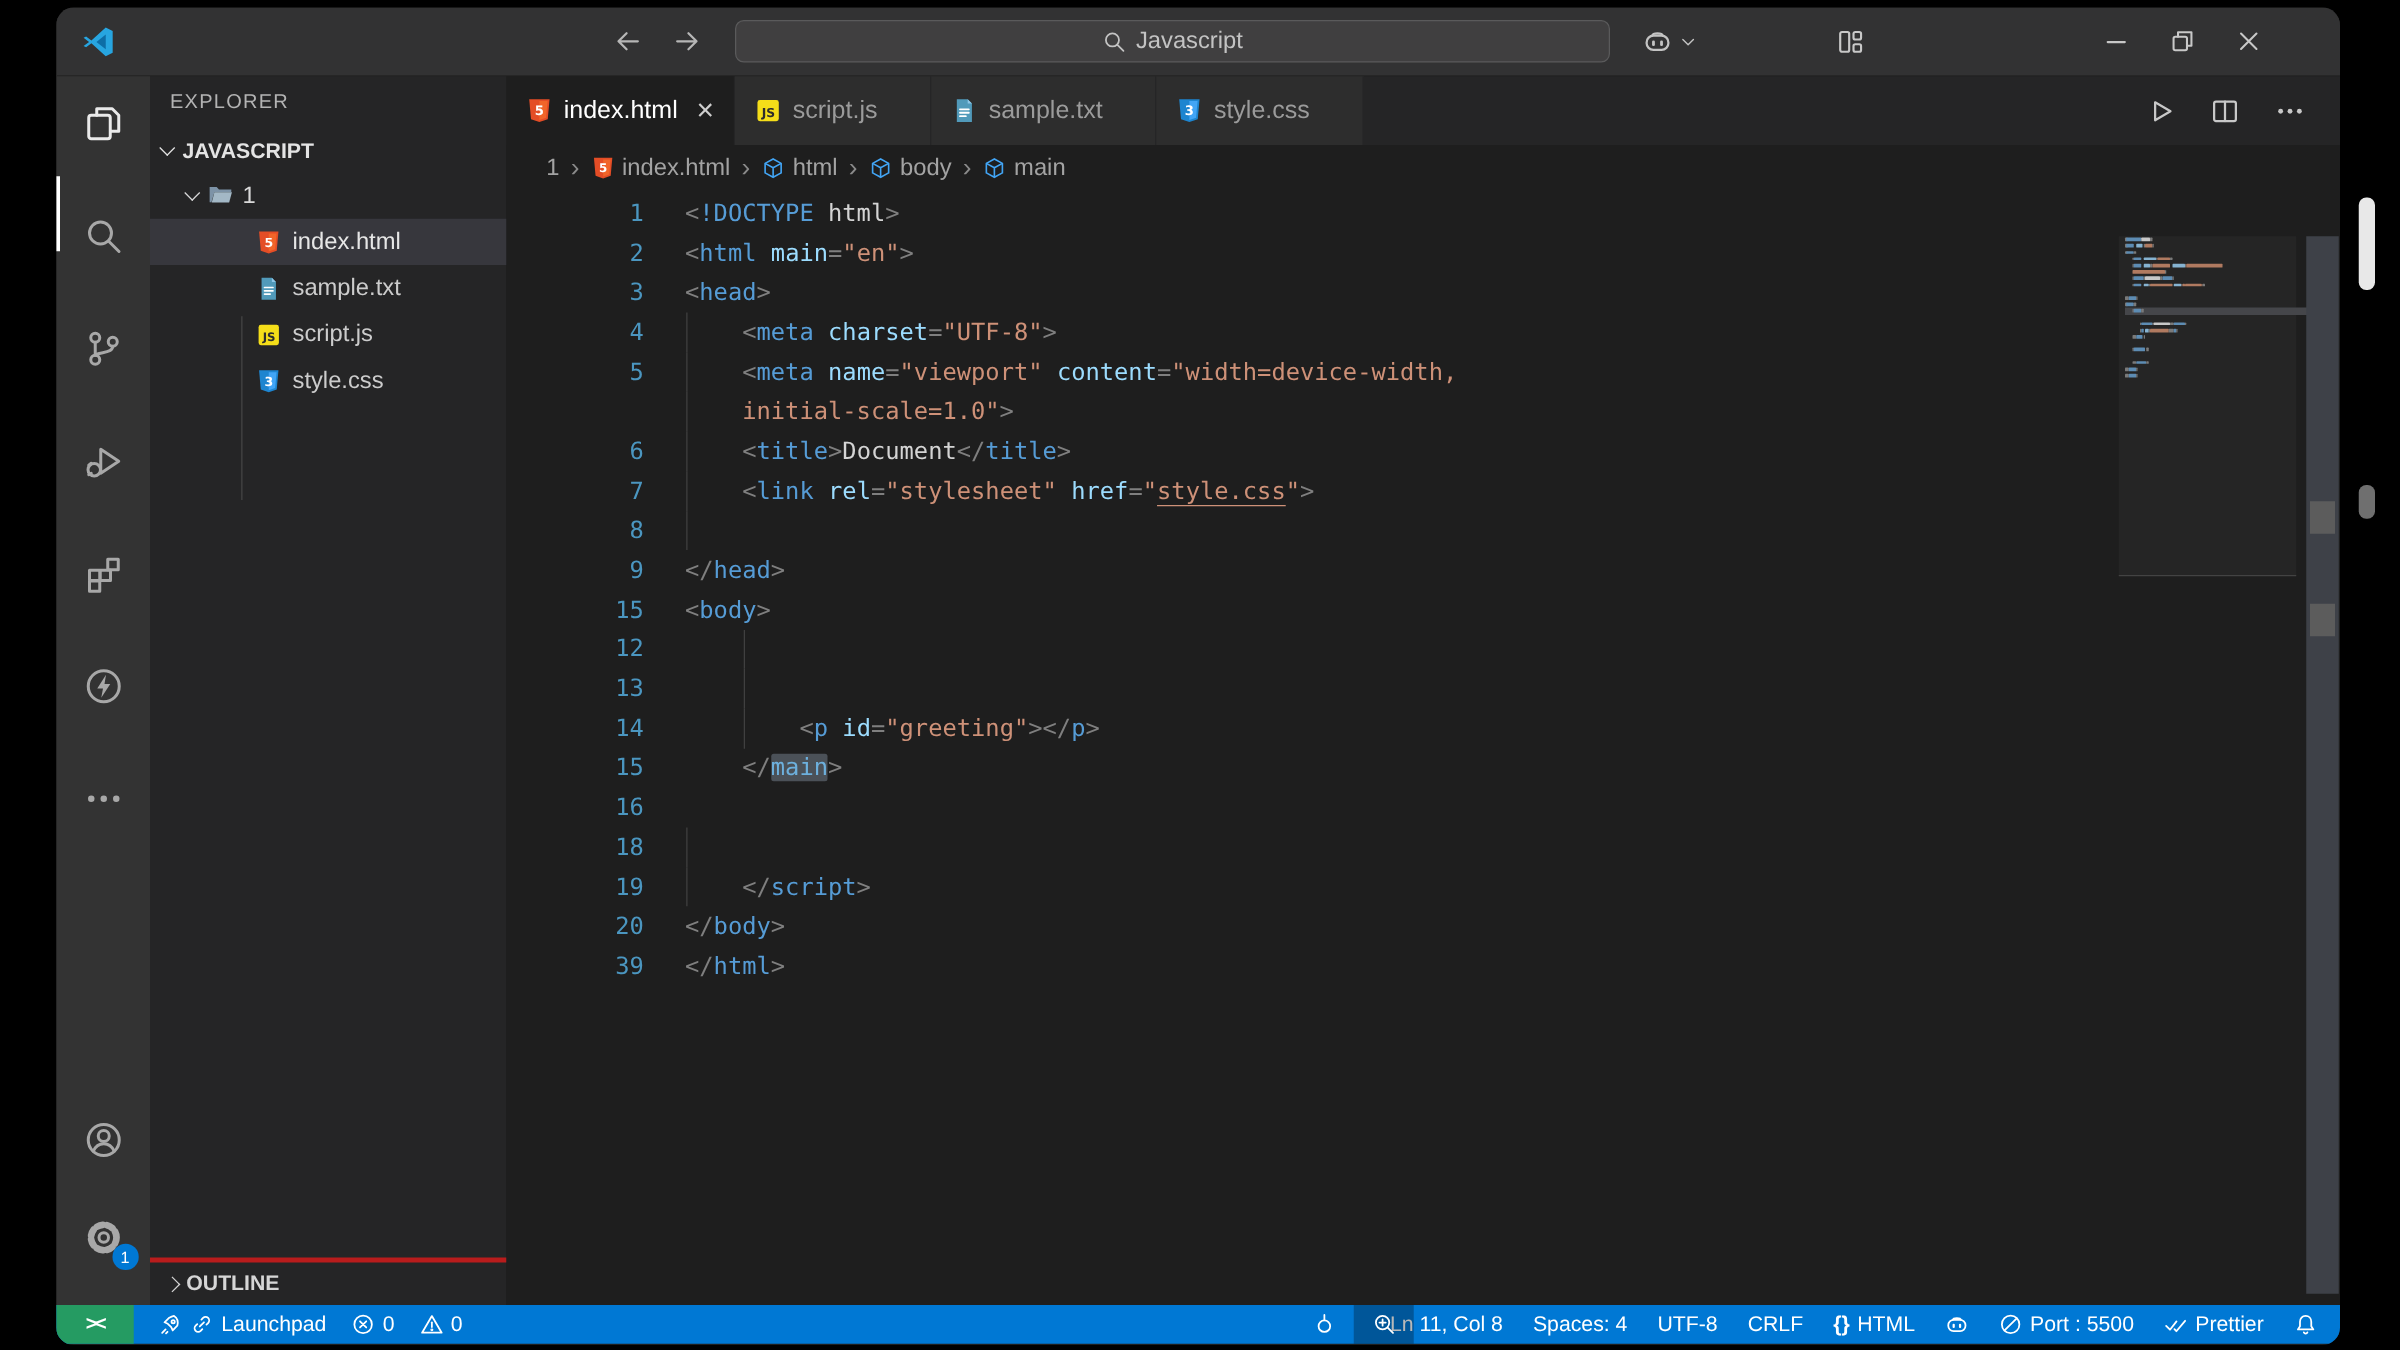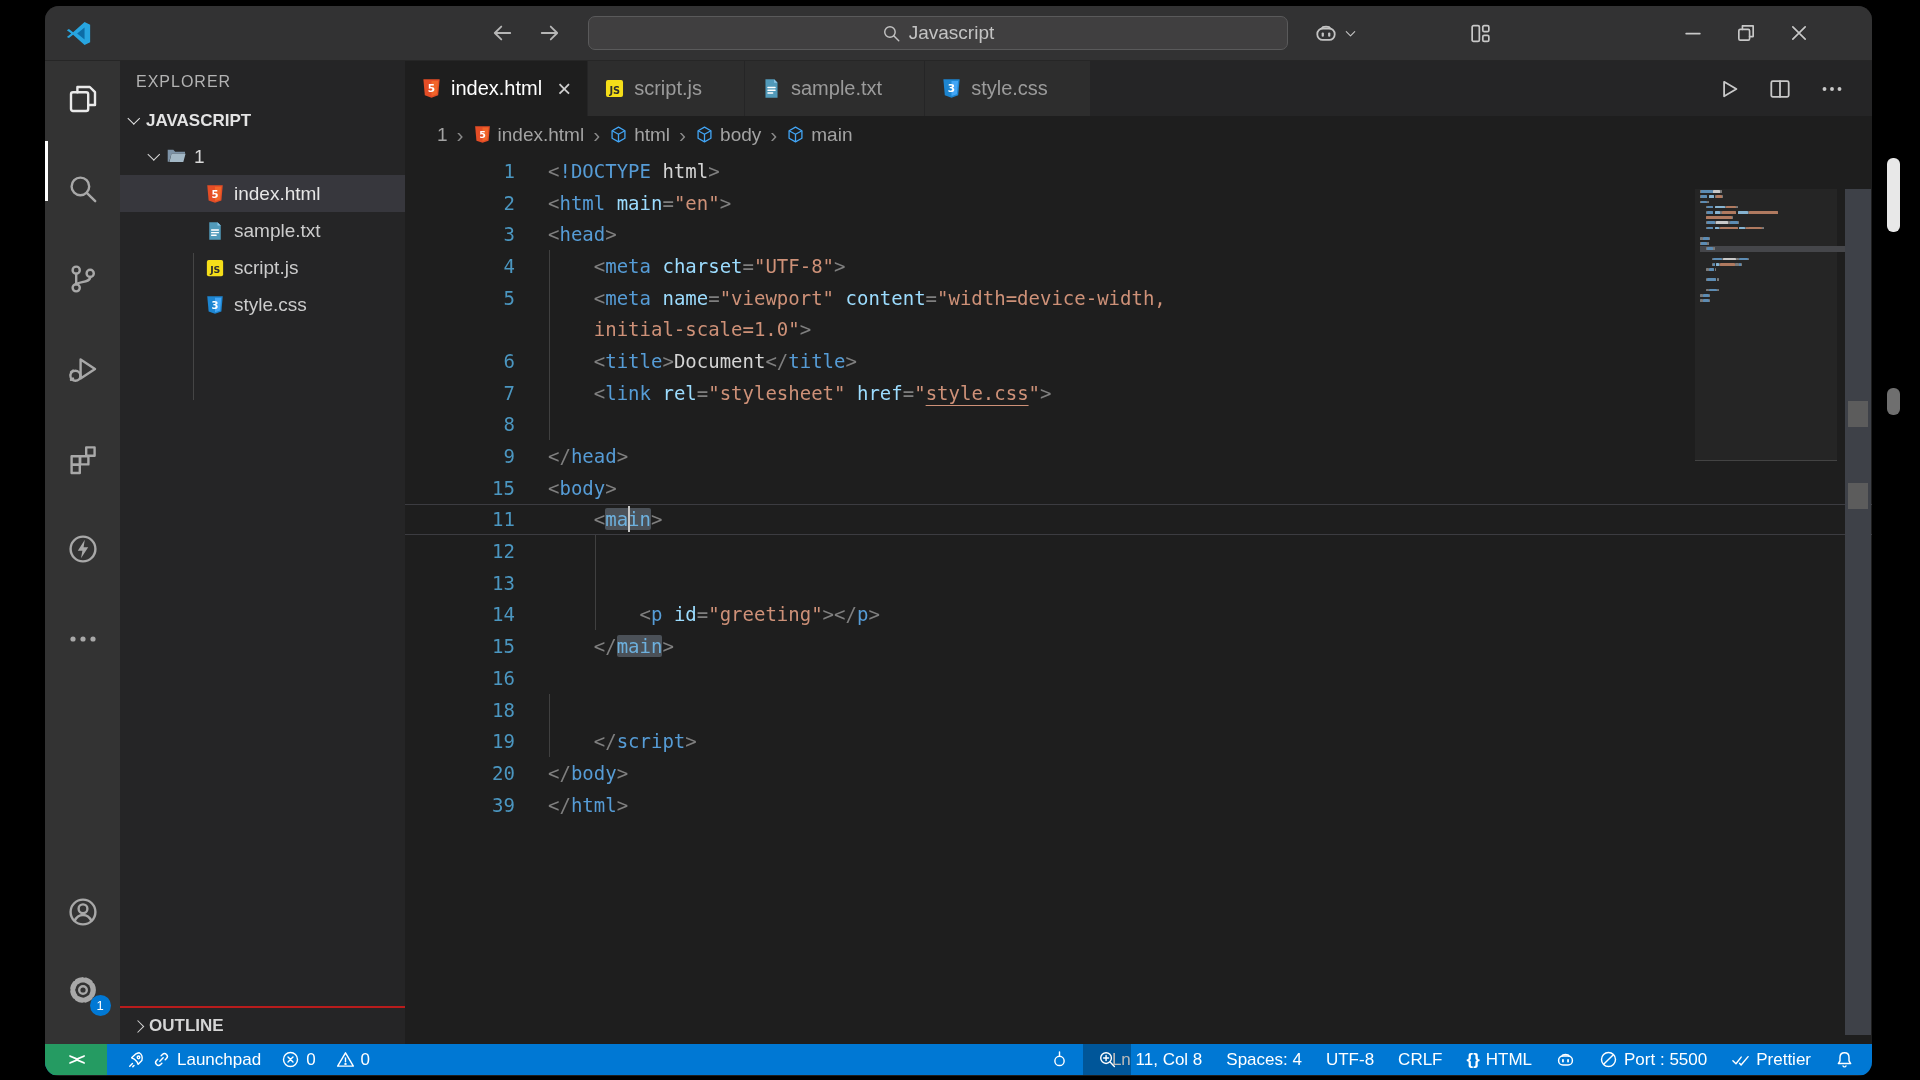--- a/index.html
+++ b/index.html
@@ -47,21 +47,21 @@
   .section-row { height:35px; display:flex; align-items:center; gap:7px; padding-left:10px;
                  font-weight:bold; font-size:17px; color:#e4e4e4; }
   .folder-row { height:37px; display:flex; align-items:center; gap:7px; padding-left:30px; font-size:19px; color:#d9d9d9; }
   .folder-row .ic { width:21px; height:21px; }
   .file-row { height:37px; display:flex; align-items:center; gap:9px; padding-left:85px; font-size:19px; color:#cccccc; }
   .file-row.selected { background:#37373d; color:#e6e6e6; }
   .file-row .ic { width:20px; height:20px; }
   .tree-guide { position:absolute; left:73px; top:192px; width:1px; height:147px; background:#454545; }
   .sb-panels { margin-top:auto; }
   .panel-row { height:38px; display:flex; align-items:center; gap:8px; padding-left:12px;
-               border-top:2px solid #b91c1c; font-weight:bold; font-size:17px; color:#d6d6d6; }
+               border-top:4px solid #b91c1c; font-weight:bold; font-size:17px; color:#d6d6d6; }
   .chev { display:inline-block; width:9px; height:9px; border-left:1.8px solid currentColor; border-bottom:1.8px solid currentColor; }
   .chev.d { transform:rotate(-45deg) translate(1px,-2px); }
   .chev.r { transform:rotate(-135deg) translate(-1px,1px); }
 
   
   .editor { flex:1; display:flex; flex-direction:column; background:#1e1e1e; min-width:0; }
   .tabbar { height:55px; background:#252526; display:flex; align-items:stretch; }
   .tab { display:flex; align-items:center; gap:9px; padding:0 16px; font-size:20px; color:#9b9b9b;
          background:#2d2d2d; border-right:1px solid #252526; }
   .tab .ic { width:21px; height:21px; }
@@ -473,21 +473,20 @@
             <div class="crow"><span class="ln">2</span><span class="ctext"><span class="cp">&lt;</span><span class="ct">html</span><span class="cw"> </span><span class="ca">main</span><span class="cp">=</span><span class="cs">"en"</span><span class="cp">&gt;</span></span></div>
             <div class="crow"><span class="ln">3</span><span class="ctext"><span class="cp">&lt;</span><span class="ct">head</span><span class="cp">&gt;</span></span></div>
             <div class="crow"><span class="ln">4</span><span class="ctext"><span class="cw">    </span><span class="cp">&lt;</span><span class="ct">meta</span><span class="cw"> </span><span class="ca">charset</span><span class="cp">=</span><span class="cs">"UTF-8"</span><span class="cp">&gt;</span></span><span class="guide" style="left:144px"></span></div>
             <div class="crow"><span class="ln">5</span><span class="ctext"><span class="cw">    </span><span class="cp">&lt;</span><span class="ct">meta</span><span class="cw"> </span><span class="ca">name</span><span class="cp">=</span><span class="cs">"viewport"</span><span class="cw"> </span><span class="ca">content</span><span class="cp">=</span><span class="cs">"width=device-width,</span></span><span class="guide" style="left:144px"></span></div>
             <div class="crow"><span class="ln"></span><span class="ctext"><span class="cw">    </span><span class="cs">initial-scale=1.0"</span><span class="cp">&gt;</span></span><span class="guide" style="left:144px"></span></div>
             <div class="crow"><span class="ln">6</span><span class="ctext"><span class="cw">    </span><span class="cp">&lt;</span><span class="ct">title</span><span class="cp">&gt;</span><span class="cw">Document</span><span class="cp">&lt;/</span><span class="ct">title</span><span class="cp">&gt;</span></span><span class="guide" style="left:144px"></span></div>
             <div class="crow"><span class="ln">7</span><span class="ctext"><span class="cw">    </span><span class="cp">&lt;</span><span class="ct">link</span><span class="cw"> </span><span class="ca">rel</span><span class="cp">=</span><span class="cs">"stylesheet"</span><span class="cw"> </span><span class="ca">href</span><span class="cp">=</span><span class="cs">"</span><span class="csu">style.css</span><span class="cs">"</span><span class="cp">&gt;</span></span><span class="guide" style="left:144px"></span></div>
             <div class="crow"><span class="ln">8</span><span class="ctext"></span><span class="guide" style="left:144px"></span></div>
             <div class="crow"><span class="ln">9</span><span class="ctext"><span class="cp">&lt;/</span><span class="ct">head</span><span class="cp">&gt;</span></span></div>
             <div class="crow"><span class="ln">15</span><span class="ctext"><span class="cp">&lt;</span><span class="ct">body</span><span class="cp">&gt;</span></span></div>
-            <div class="crow cur"><span class="ln">11</span><span class="ctext"><span class="cw">    </span><span class="cp">&lt;</span><span class="cth">main</span><span class="cp">&gt;</span></span><span class="caret" style="left: 223.08px;"></span></div>
             <div class="crow"><span class="ln">12</span><span class="ctext"></span><span class="guide" style="left:189.76px"></span></div>
             <div class="crow"><span class="ln">13</span><span class="guide" style="left:189.76px"></span></div>
             <div class="crow"><span class="ln">14</span><span class="ctext"><span class="cw">        </span><span class="cp">&lt;</span><span class="ct">p</span><span class="cw"> </span><span class="ca">id</span><span class="cp">=</span><span class="cs">"greeting"</span><span class="cp">&gt;&lt;/</span><span class="ct">p</span><span class="cp">&gt;</span></span><span class="guide" style="left:189.76px"></span></div>
             <div class="crow"><span class="ln">15</span><span class="ctext"><span class="cw">    </span><span class="cp">&lt;/</span><span class="cth">main</span><span class="cp">&gt;</span></span></div>
             <div class="crow"><span class="ln">16</span><span class="ctext"></span></div>
             <div class="crow"><span class="ln">18</span><span class="ctext"></span><span class="guide" style="left:144px"></span></div>
             <div class="crow"><span class="ln">19</span><span class="ctext"><span class="cw">    </span><span class="cp">&lt;/</span><span class="ct">script</span><span class="cp">&gt;</span></span><span class="guide" style="left:144px"></span></div>
             <div class="crow"><span class="ln">20</span><span class="ctext"><span class="cp">&lt;/</span><span class="ct">body</span><span class="cp">&gt;</span></span></div>
             <div class="crow"><span class="ln">39</span><span class="ctext"><span class="cp">&lt;/</span><span class="ct">html</span><span class="cp">&gt;</span></span></div>
           </div>

